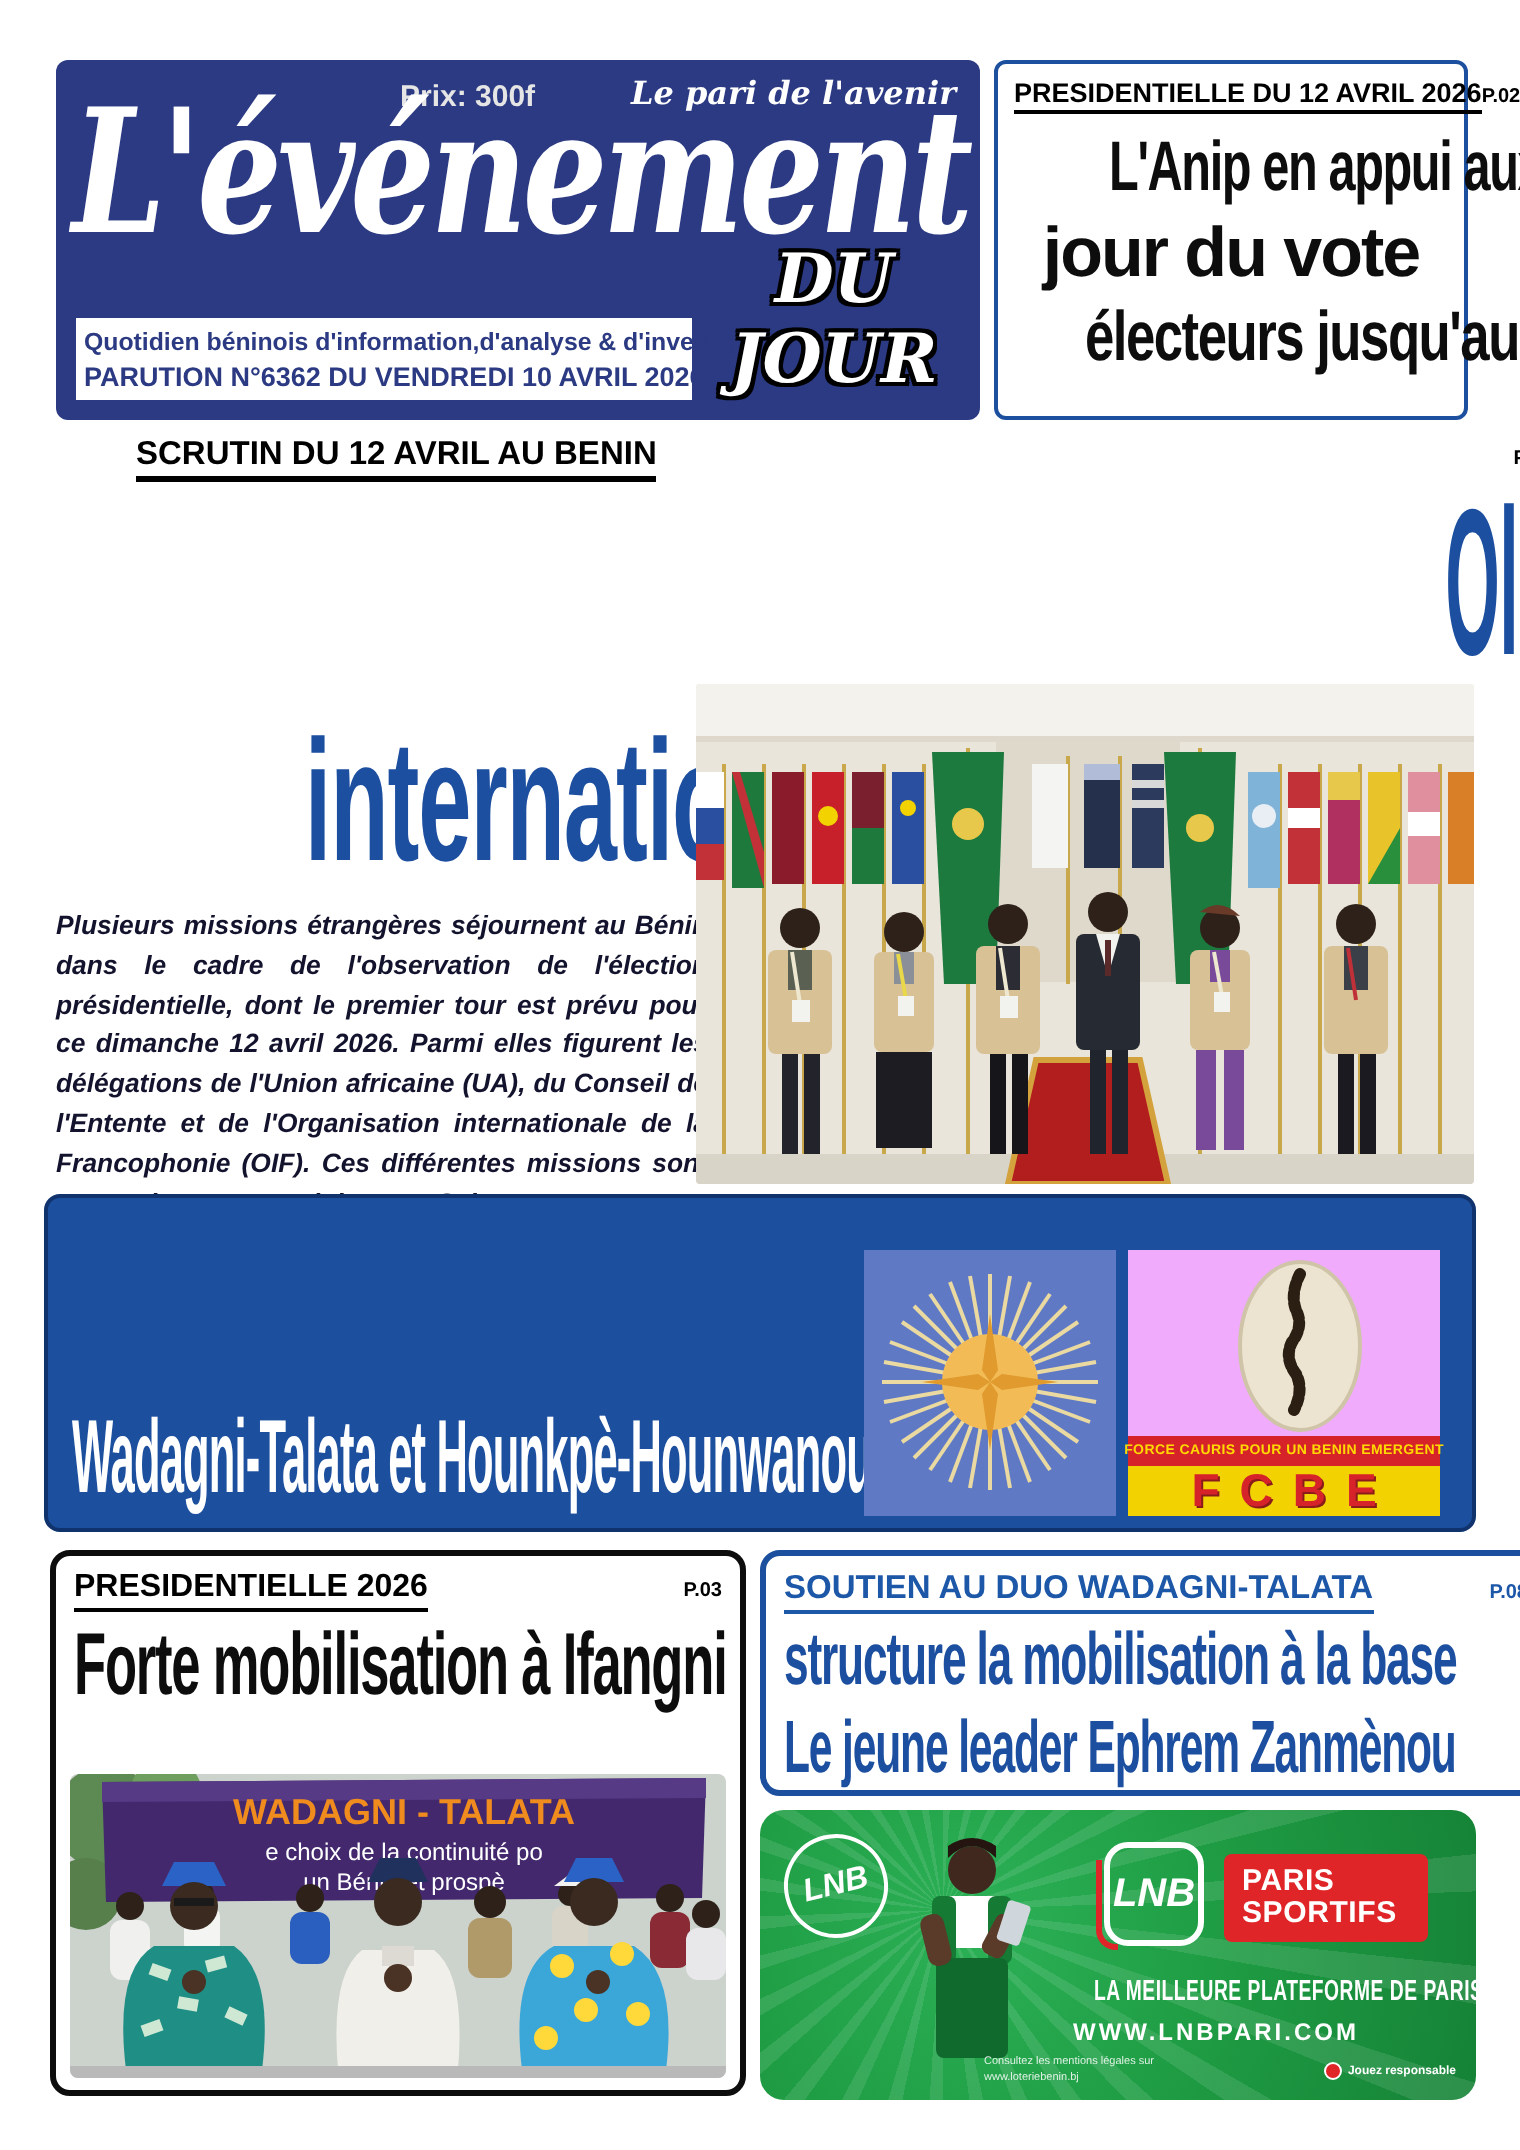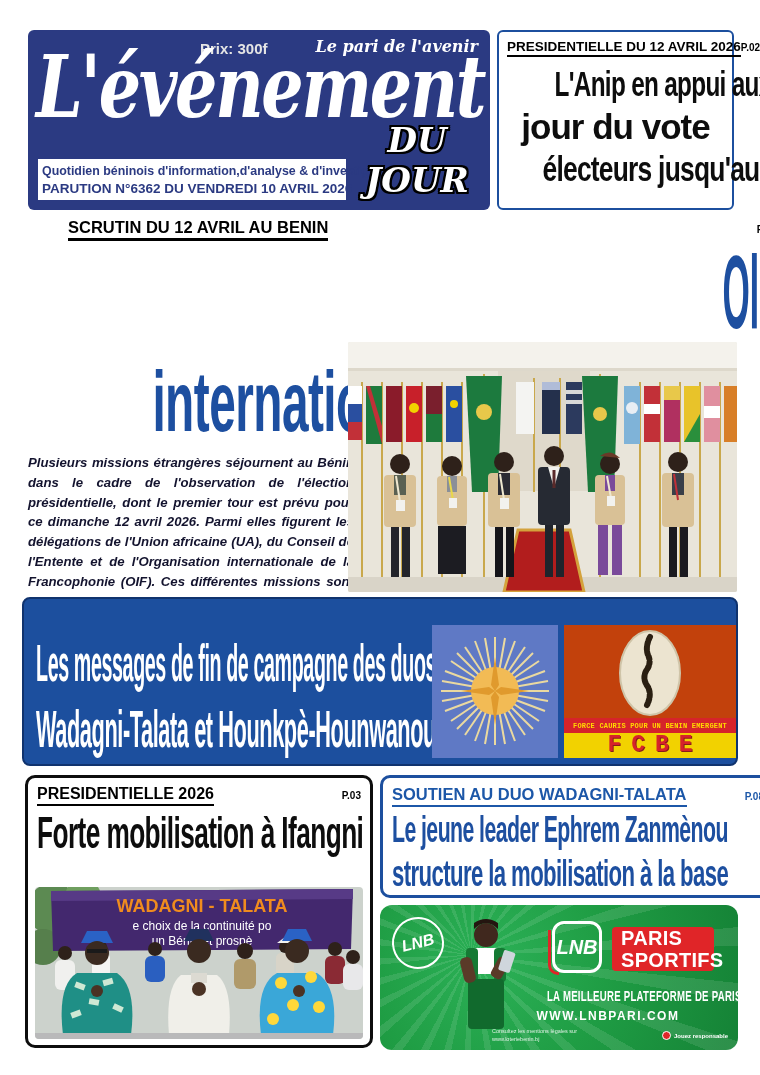--- a/index.html
+++ b/index.html
@@ -46,21 +46,21 @@
 
   
   .band { position:absolute; left:22px; top:597px; width:716px; height:169px; background:#1c4f9e; border:2px solid #10336e; border-radius:8px; padding:7px 12px; }
   .band .kicker-row { color:#fff; }
   .kicker-white { color:#fff; font-weight:bold; font-size:16.5px; border-bottom:2px solid #fff; padding-bottom:1px; white-space:nowrap; }
   .pref-white { color:#fff; font-weight:bold; font-size:9px; }
   .band-line1 { position:absolute; left:12px; top:38px; width:400px; line-height:1; }
   .band-line2 { position:absolute; left:12px; top:104px; width:400px; line-height:1; }
   .band .fit { color:#fff; font-weight:bold; font-size:52px; letter-spacing:-1px; }
   .sun-logo { position:absolute; left:408px; top:26px; width:126px; height:133px; background:#5f79c5; }
-  .fcbe-logo { position:absolute; left:540px; top:26px; width:172px; height:133px; background:#c2410c;font-family:Liberation Mono, monospace; }
+  .fcbe-logo { position:absolute; left:540px; top:26px; width:156px; height:133px; background:#f0abfc; }
   .fcbe-band { position:absolute; left:0; right:0; bottom:25px; height:15px; background:#d6232a; display:flex; align-items:center; justify-content:center; }
   .fcbe-band span { color:#ffd900; font-weight:bold; font-size:7px; letter-spacing:.2px; white-space:nowrap; }
   .fcbe-strip { position:absolute; left:0; right:0; bottom:0; height:25px; background:#f2d200; display:flex; align-items:center; justify-content:center; }
   .fcbe-strip span { color:#d6232a; font-weight:bold; font-size:23px; letter-spacing:10px; text-indent:10px; line-height:1; text-shadow:1px 1px 0 #8a1b1b; }
   .fcbe-shell { position:absolute; left:0; top:0; right:0; bottom:40px; }
 
   
   .bl-card { position:absolute; left:25px; top:775px; width:348px; height:273px; border:3px solid #0d0d0d; border-radius:10px; background:#fff; padding:7px 9px; }
   .bl-card .kicker-black { font-size:16px; }
   .bl-line { width:326px; line-height:1.06; margin-top:4px; }
@@ -82,21 +82,21 @@
                 display:flex; align-items:center; justify-content:center; transform:rotate(-14deg); }
   .lnb-circle span { color:#fff; font-weight:bold; font-style:italic; font-size:16px; }
   .ad-woman { position:absolute; left:58px; top:8px; width:96px; height:130px; }
   .lnb-box { position:absolute; left:172px; top:16px; width:50px; height:52px; border:3px solid #fff; border-radius:12px;
              display:flex; align-items:center; justify-content:center; }
   .lnb-box::before { content:""; position:absolute; left:-7px; top:6px; bottom:-5px; width:8px;
                      border-left:3px solid #e02528; border-bottom:3px solid #e02528; border-radius:0 0 0 10px; }
   .lnb-box span { color:#fff; font-weight:bold; font-style:italic; font-size:20px; }
   .ps-box { position:absolute; left:232px; top:22px; width:102px; height:44px; background:#e02528; border-radius:4px;
             display:flex; flex-direction:column; justify-content:center; padding-left:9px; }
-  .ps-box span { color:#fff; font-weight:bold; font-size:20px; line-height:1.1; letter-spacing:.3px; }
+  .ps-box span { color:#fff; font-weight:bold; font-size:15px; line-height:1.1; letter-spacing:.3px; }
   .ad-tagline { position:absolute; left:104px; right:6px; top:82px; text-align:center; }
   .ad-tagline .fit { color:#fff; font-weight:bold; font-size:14.5px; letter-spacing:.4px; }
   .ad-site { position:absolute; left:104px; right:6px; top:104px; text-align:center; color:#fff; font-weight:bold; font-size:12px; letter-spacing:1.5px; }
   .ad-legal { position:absolute; left:112px; bottom:7px; color:rgba(255,255,255,.85); font-size:5.5px; line-height:1.5; }
   .ad-resp { position:absolute; right:10px; bottom:10px; display:flex; align-items:center; gap:3px; }
   .ad-resp .dot { width:9px; height:9px; border-radius:50%; background:#e02528; border:1px solid #fff; }
   .ad-resp span { color:#fff; font-size:6px; font-weight:bold; }
 </style>
 </head>
 <body>
@@ -268,21 +268,20 @@
             <rect x="-6" y="131" width="12" height="22" fill="#3a3f48"></rect>
             <line x1="-4" y1="132" x2="0" y2="158" stroke="#c03038" stroke-width="2"></line>
             <rect x="-9" y="185" width="8" height="50" fill="#1a1a20"></rect>
             <rect x="2" y="185" width="8" height="50" fill="#1a1a20"></rect>
           </g>
       </g>
     </svg>
   </div>
 
   <div class="band">
-    <div class="band-line1"><span class="fit o-left" style="transform: scaleX(0.378072);">Les messages de fin de campagne des duos</span></div>
     <div class="band-line2"><span class="fit o-left" style="transform: scaleX(0.41841);">Wadagni-Talata et Hounkpè-Hounwanou</span></div>
 
     <div class="sun-logo">
       <svg width="126" height="133" viewBox="0 0 126 133">
         <g transform="translate(63,66)">
           <g stroke="#ead9a0" stroke-width="2">
             <line x1="0" y1="-54" x2="0" y2="-20"></line>
               <line x1="0" y1="54" x2="0" y2="20"></line>
               <line x1="-54" y1="0" x2="-20" y2="0"></line>
               <line x1="54" y1="0" x2="20" y2="0"></line>
@@ -416,22 +415,22 @@
         <rect x="0" y="146" width="328" height="6" fill="#b9b9ba"></rect>
       </svg>
     </div>
   </div>
 
   <div class="br-box">
     <div class="kicker-row">
       <span class="kicker-blue">SOUTIEN AU DUO WADAGNI-TALATA</span>
       <span class="pref-blue">P.08</span>
     </div>
+    <div class="br-line"><span class="fit o-left" style="transform: scaleX(0.59893);">structure la mobilisation à la base</span></div>
     <div class="br-line"><span class="fit o-left" style="transform: scaleX(0.575342);">Le jeune leader Ephrem Zanmènou</span></div>
-    <div class="br-line"><span class="fit o-left" style="transform: scaleX(0.59893);">structure la mobilisation à la base</span></div>
   </div>
 
   <div class="ad">
     <div class="ad-rays"></div>
     <div class="lnb-circle">
       <span>LNB</span>
     </div>
     <svg class="ad-woman" width="96" height="130" viewBox="0 0 96 130">
       <circle cx="48" cy="22" r="12" fill="#40281e"></circle>
       <path d="M36,16 q12,-12 24,0 l0,-6 q-12,-8 -24,0 Z" fill="#241510"></path>

